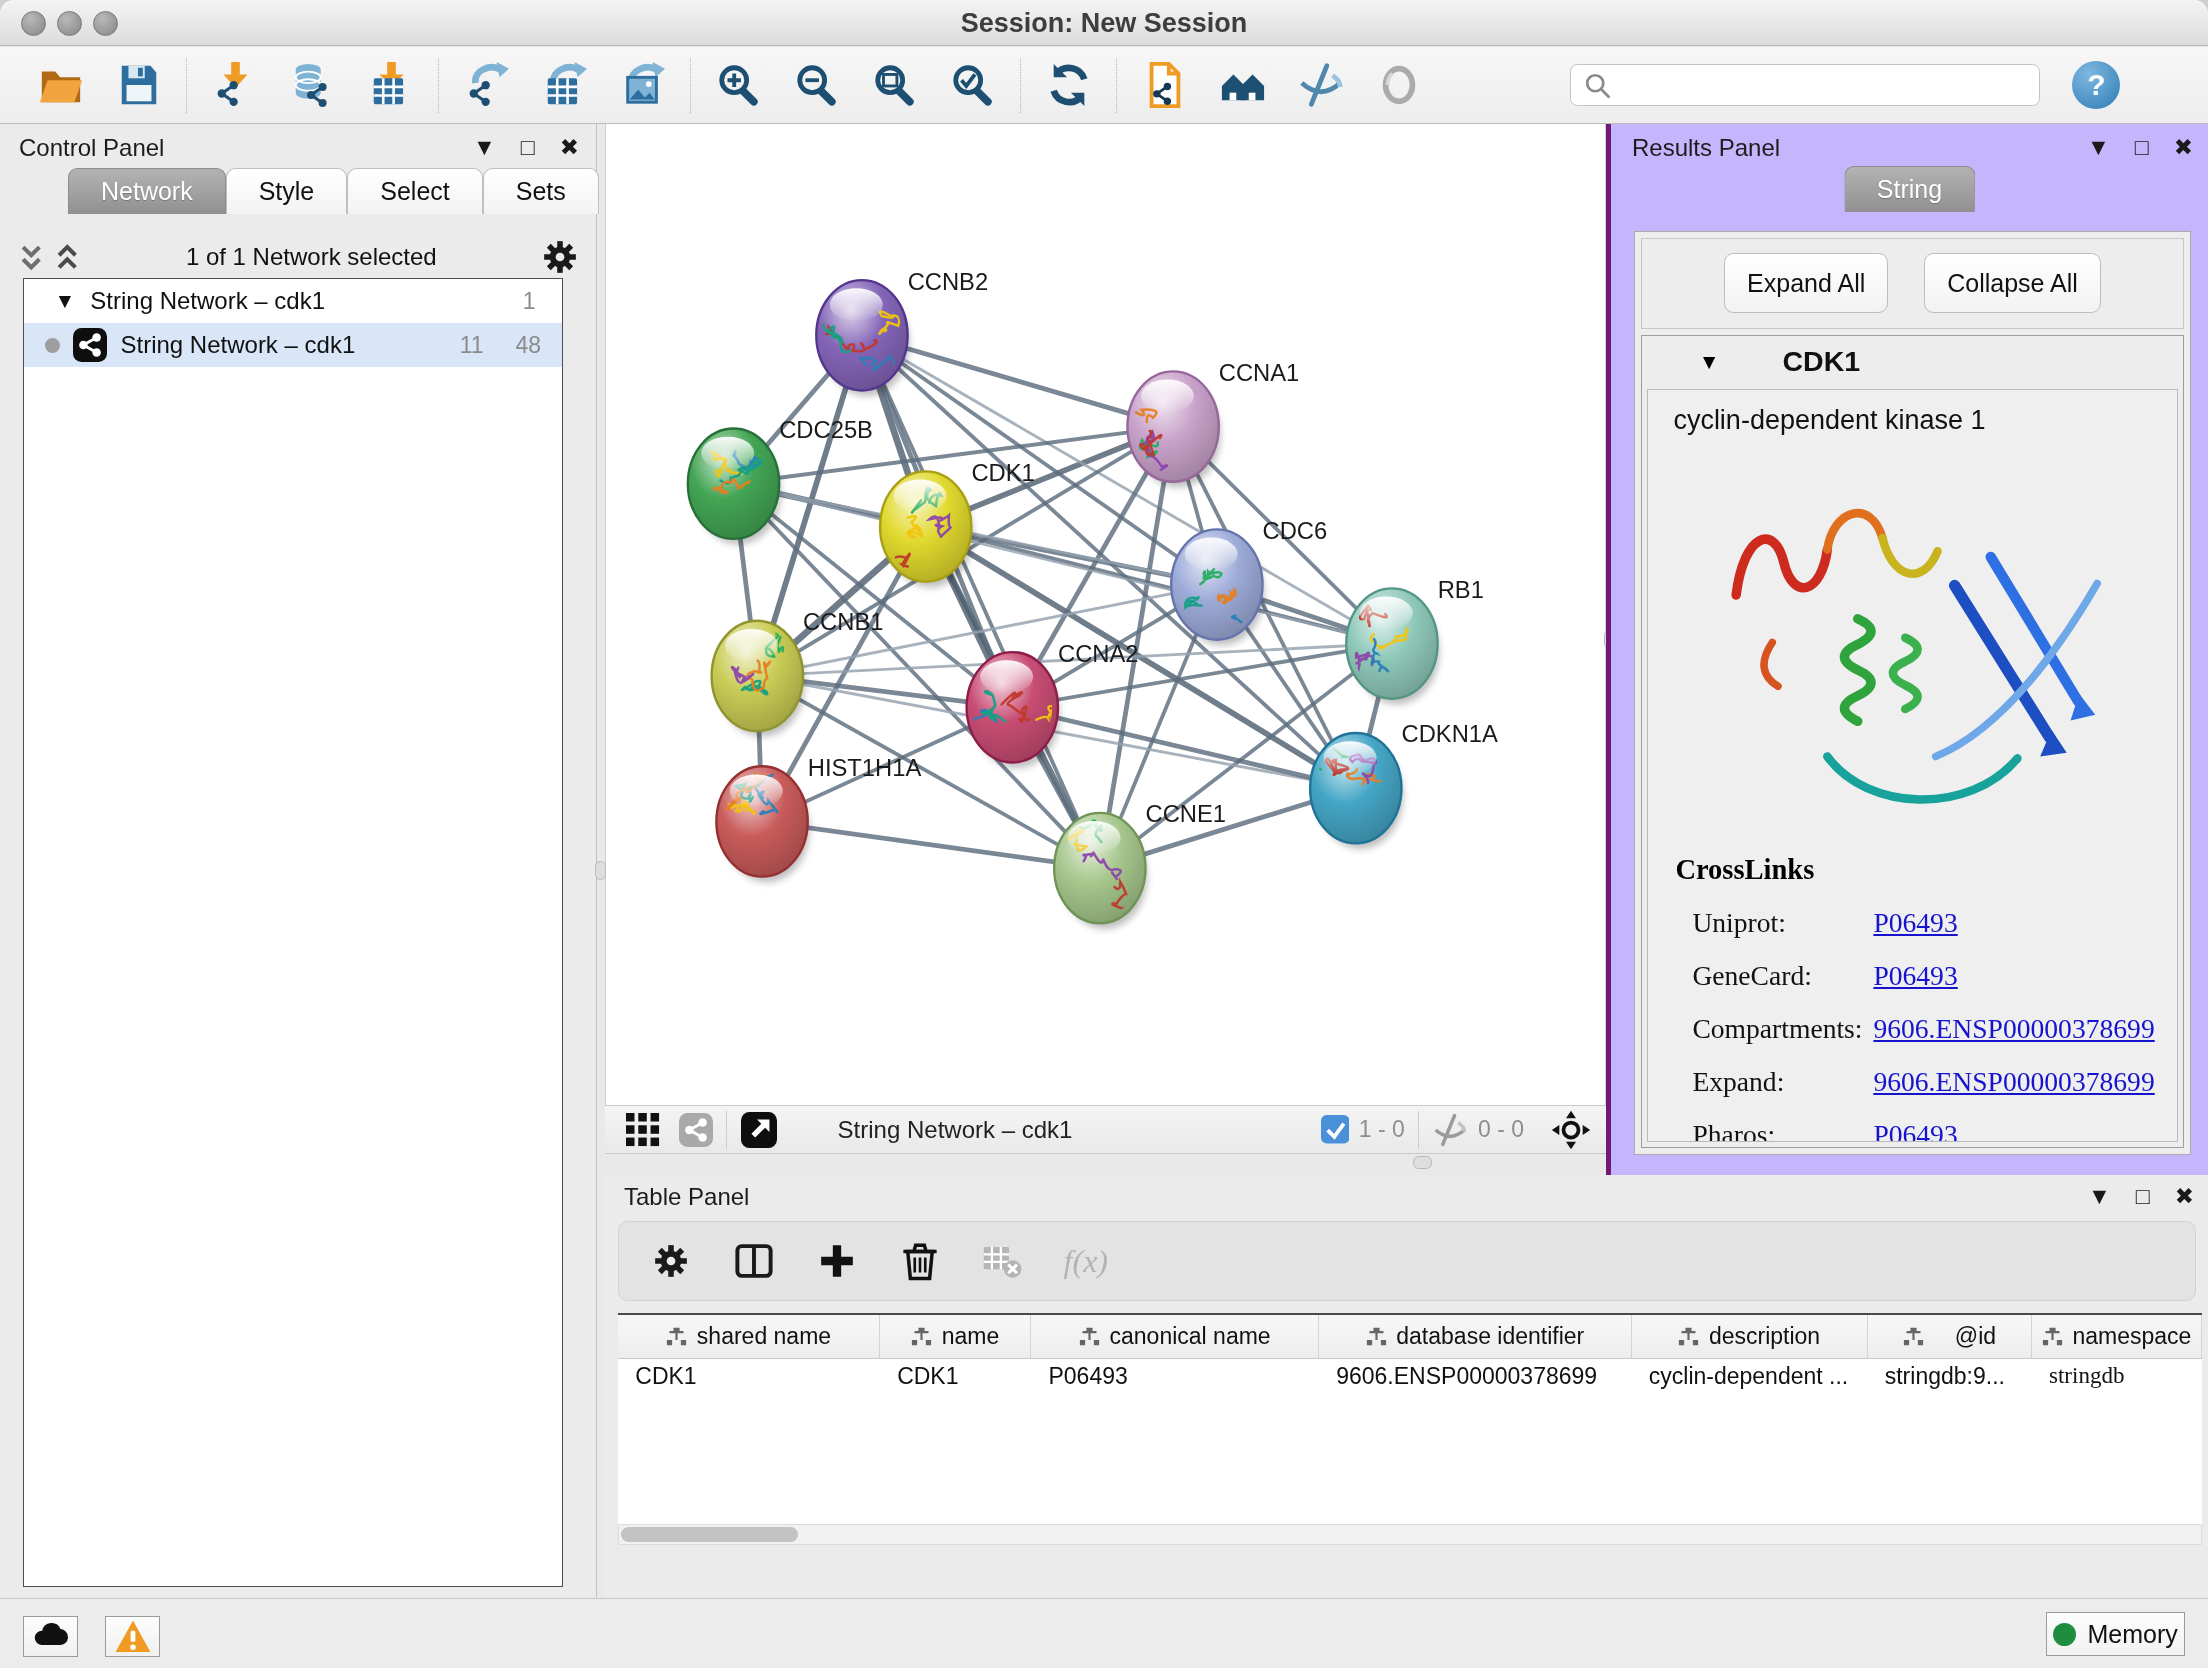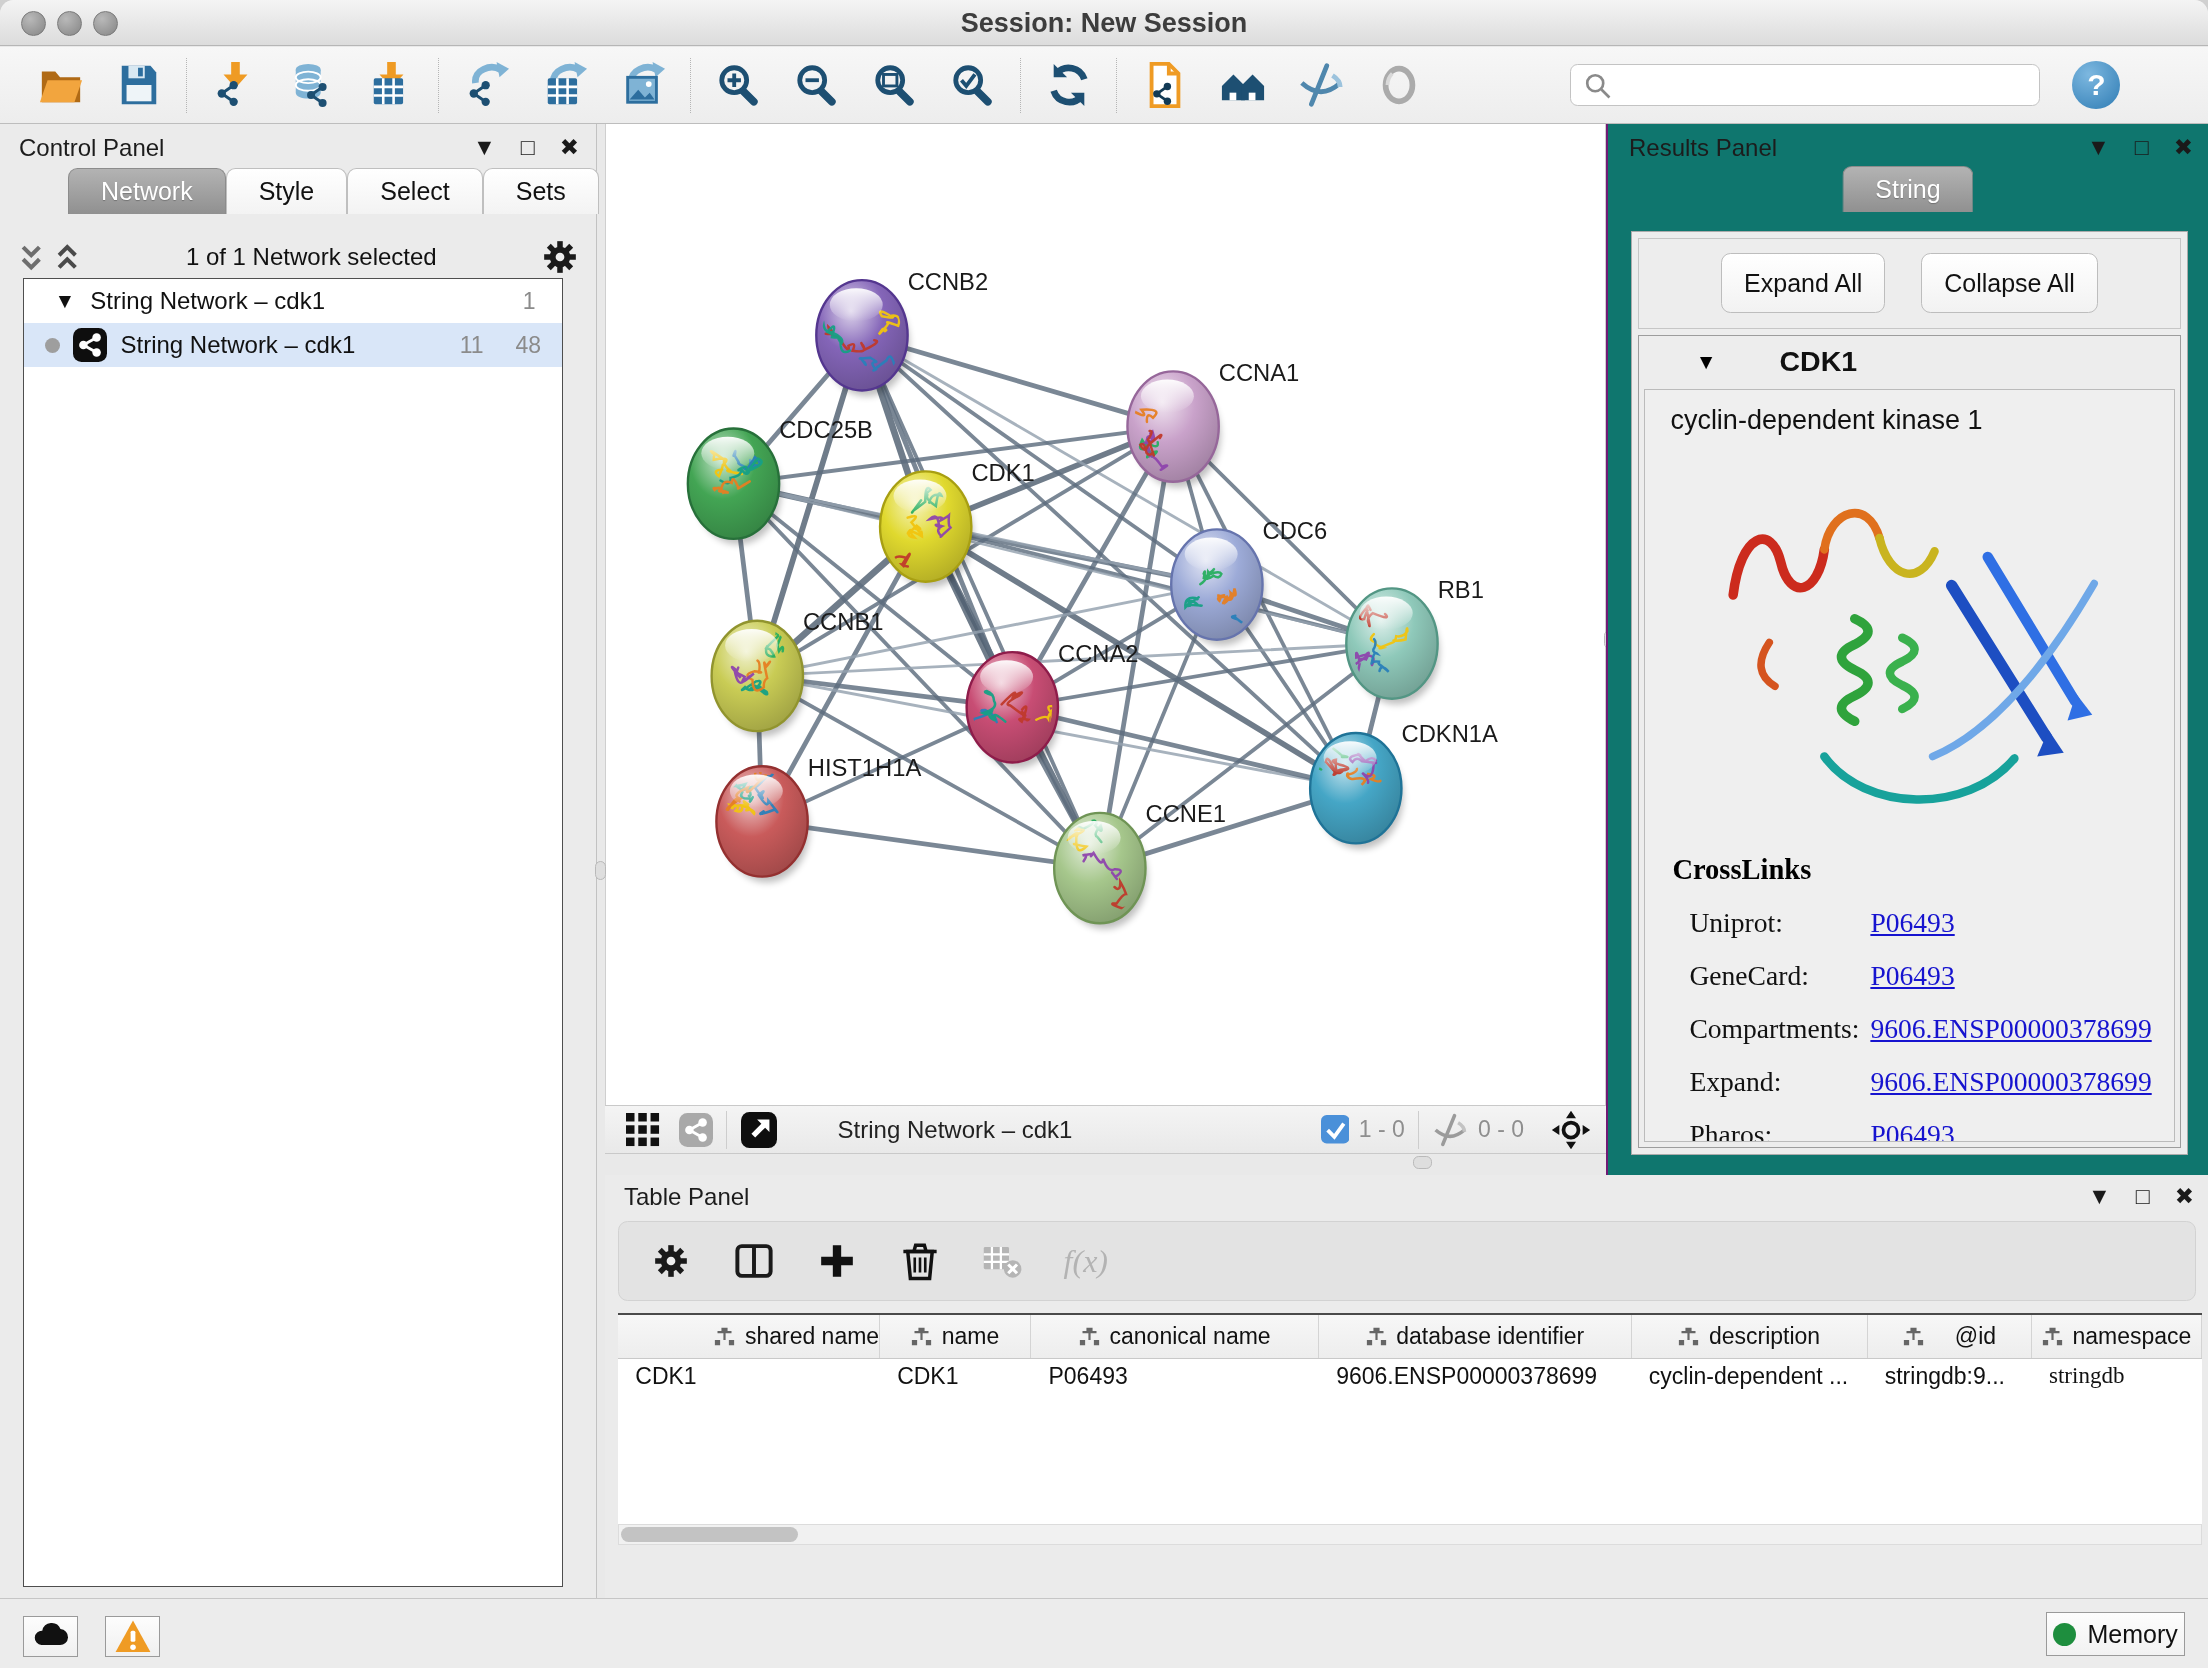--- a/index.html
+++ b/index.html
@@ -57,21 +57,21 @@
   .network-panel { left:605px; top:124px; width:1001px; height:982px; background:#fff;
     border-left:1px solid #cfcfcf; border-right:1px solid #cfcfcf; }
   .net-statusbar { left:605px; top:1105px; width:1001px; height:49px;
     background:linear-gradient(#f4f4f4,#e9e9e9); border-top:1px solid #c9c9c9; border-bottom:1px solid #c9c9c9;
     display:flex; align-items:center; }
   .ns-sep { width:0; height:38px; border-left:1px solid #cdcdcd; margin:0 13.3px; }
   .ns-name { font-size:24px; color:#222; }
   .badge-num { font-size:23px; color:#8e8e8e; margin-left:9.5px; }
 
   
-  .results-panel { left:1606px; top:124px; width:602px; height:1474px; background:#0f766e; border-left:2px solid #701a75; }
+  .results-panel { left:1606px; top:124px; width:602px; height:1474px; background:#c4b5fd; border-left:5px solid #701a75; }
   .rp-header { position:absolute; left:21px; top:9.5px; right:15px; display:flex; justify-content:space-between; align-items:center; }
   .rp-tab { position:absolute; left:50%; transform:translateX(-50%); top:42px; }
   .rp-outer { position:absolute; left:23px; top:107px; width:557px; height:924px; background:#ededed;
     border:1px solid #ababab; }
   .rp-btnrow { position:absolute; left:5.7px; top:5.7px; right:5.7px; height:91px; border:1px solid #c6c6c6; background:#ededed;
     display:flex; align-items:center; justify-content:center; gap:36px; }
   .btn { height:60px; padding:0 22px; font-size:25px; color:#111; font-family:inherit;
     background:linear-gradient(#ffffff,#f2f2f2); border:1px solid #bdbdbd; border-radius:9.5px; cursor:pointer; }
   .rp-section { position:absolute; left:5.7px; top:103px; right:5.7px; bottom:5.7px; border:1px solid #9d9d9d; background:#ededed; }
   .rp-sec-head { height:51px; display:flex; align-items:center; gap:63px; padding-left:57px; }
@@ -896,21 +896,21 @@
               <path d="M30 28l10 10M40 28l-10 10" stroke="#fff" stroke-width="3.5"></path>
             </svg>
           </span>
         </button>
       <button class="tp-tbtn">
           <span class="fx">f(x)</span>
         </button>
     </div>
     <div class="tp-table">
       <div class="tp-thead" id="table-head">
-          <div class="th" style="width: 263px; justify-content: flex-end;">
+          <div class="th" style="width: 263px;">
             <span>
               <svg width="21" height="21" viewBox="0 0 24 24">
                 <path d="M4 7h16M12 7v9" stroke="#666" stroke-width="2.5" fill="none"></path>
                 <rect x="8.5" y="2" width="7" height="6" fill="#666"></rect>
                 <rect x="1" y="16" width="6" height="6" fill="#666"></rect>
                 <rect x="17" y="16" width="6" height="6" fill="#666"></rect>
               </svg>
             </span>
             <span>shared name</span>
           </div>

